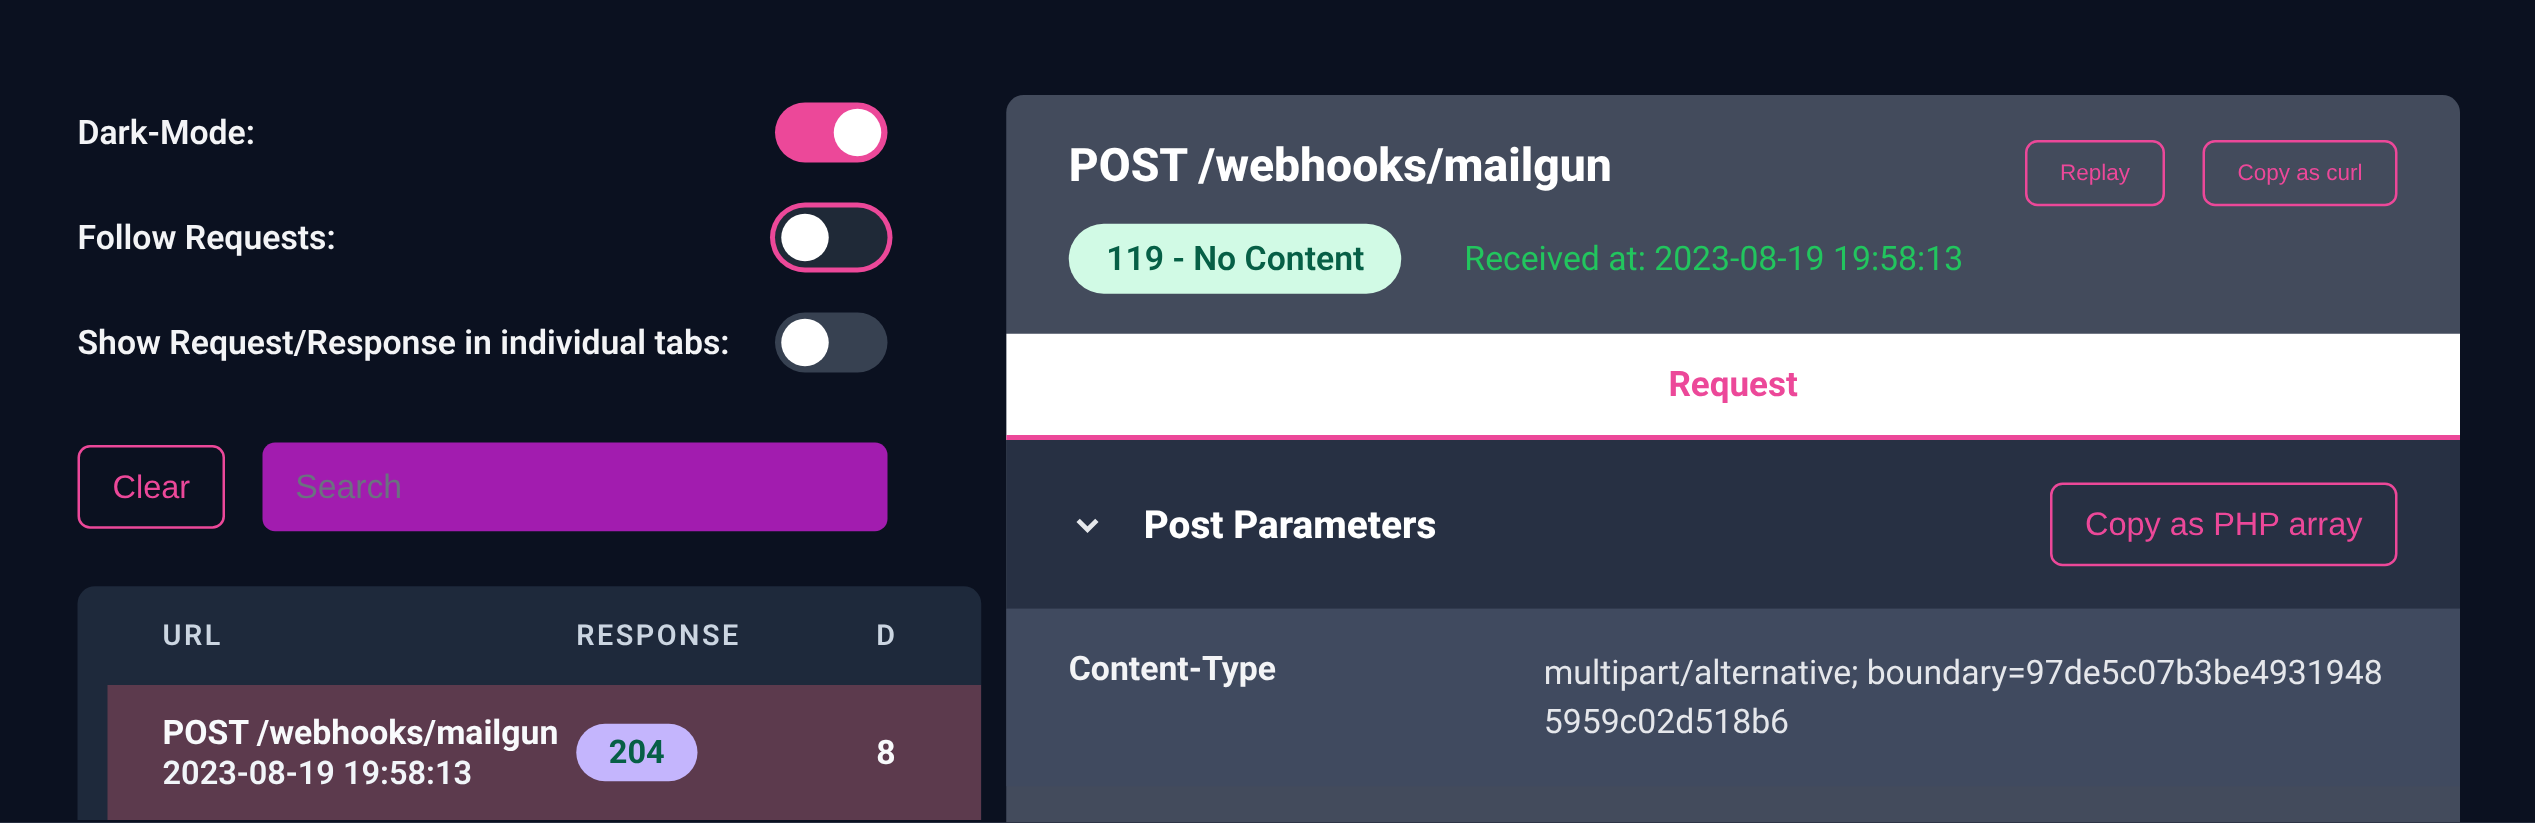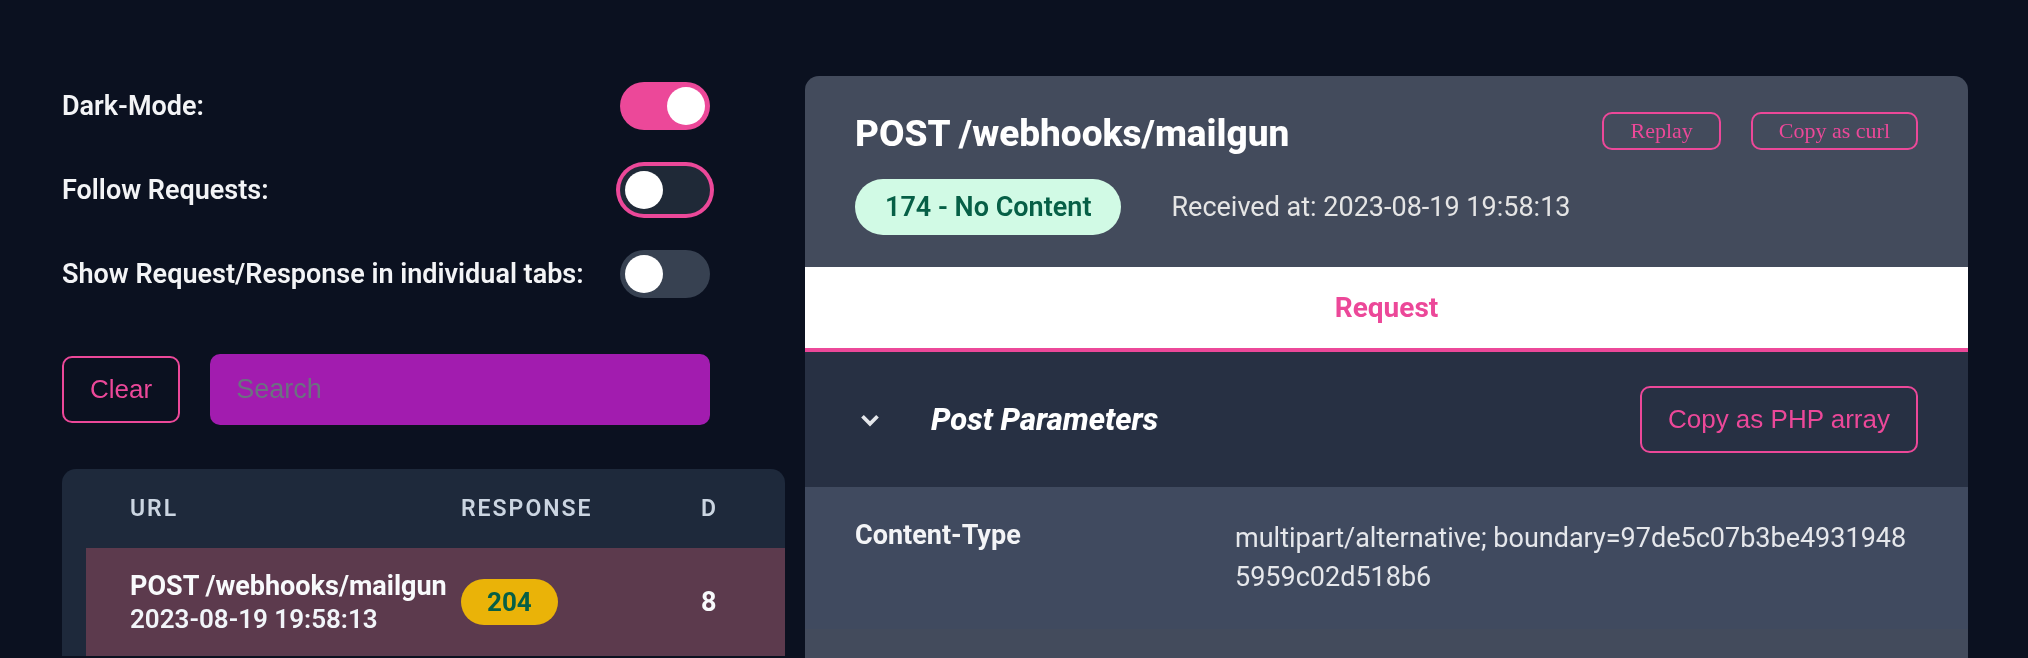--- a/index.html
+++ b/index.html
@@ -117,21 +117,21 @@
       color: #f8fafc;
     }
     .req-time {
       font-size: 26px;
       font-weight: 600;
       color: #f1f5f9;
       margin-top: 2px;
     }
     .badge {
       display: inline-block;
-      background: #eab308;
+      background: #c4b5fd;
       color: #065f46;
       padding: 8px 26px;
       border-radius: 999px;
       font-size: 26px;
       font-weight: 700;
     }
     .req-row .col-d { font-size:27px; font-weight:700; color:#f8fafc; }
 
     
     .detail {
@@ -163,49 +163,49 @@
     .status-badge {
       background: #d1fae5;
       color: #065f46;
       padding: 12px 30px;
       border-radius: 999px;
       font-size: 27px;
       font-weight: 600;
     }
     .received {
       font-size: 27px;
-      color: #e5e5e5;
+      color: #22c55e;
     }
     .detail-actions {
       display: flex;
       gap: 30px;
       align-items: flex-start;
     }
-    .detail-actions .btn-outline { padding:4px 26px; font-size:22px;font-family:Liberation Serif, serif; }
+    .detail-actions .btn-outline { padding:14px 26px; font-size:18px; }
 
     .tabs {
       background: #ffffff;
     }
     .tab {
       text-align: center;
       color: #ec4899;
       font-size: 28px;
       font-weight: 700;
       padding: 24px 0;
       border-bottom: 4px solid #ec4899;
     }
 
     .section {
       padding: 34px 50px;
       display: flex;
       align-items: center;
       justify-content: space-between;
       background: #273043;
     }
-    .section-left { display:flex; align-items:center; gap:46px;font-style:italic; }
+    .section-left { display:flex; align-items:center; gap:30px; }
     .chevron { width:30px; height:30px; color:#e5e7eb; }
     .section-title {
       font-size: 31px;
       font-weight: 800;
       color: #fff;
     }
 
     .kv-row {
       display: flex;
       padding: 32px 50px;
@@ -273,21 +273,21 @@
     </div>
   </div>
 </div>
 
 <div class="detail">
 
   <div class="detail-header">
     <div class="detail-title-block">
       <div class="detail-title">POST /webhooks/mailgun</div>
       <div class="detail-sub">
-        <span class="status-badge">174 - No Content</span>
+        <span class="status-badge">119 - No Content</span>
         <span class="received">Received at: 2023-08-19 19:58:13</span>
       </div>
     </div>
     <div class="detail-actions">
       <button class="btn-outline">Replay</button>
       <button class="btn-outline">Copy as curl</button>
     </div>
   </div>
 
   <div class="tabs">

